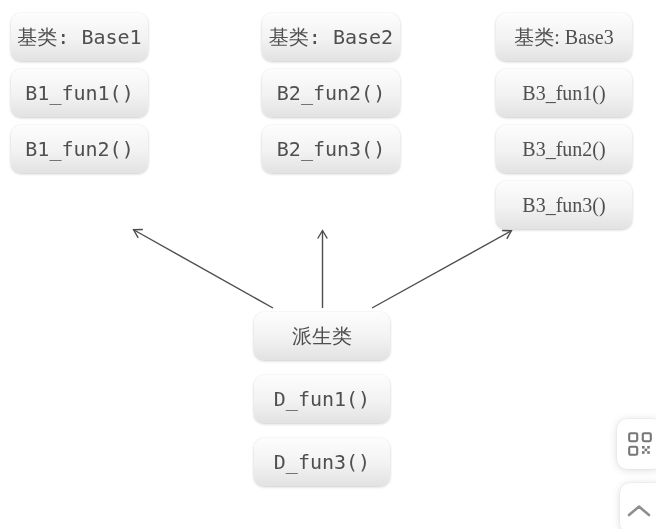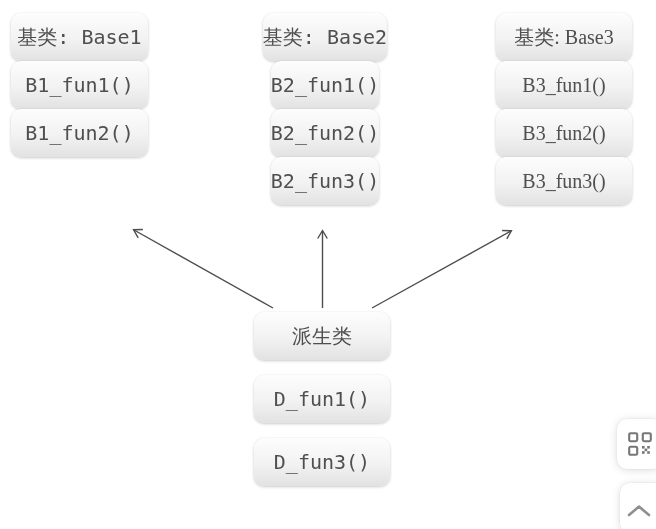--- a/index.html
+++ b/index.html
@@ -8,36 +8,36 @@
     background: #ffffff;
     overflow: hidden;
     position: relative;
     font-family: "DejaVu Sans Mono", "Liberation Mono", monospace;
   }
   .canvas { position: absolute; inset: 0; }
   .col {
     position: absolute;
     display: flex;
     flex-direction: column;
-    gap: 0;
+    gap: 8px;
   }
   .box {
     height: 48px;
     border-radius: 10px;
     background: linear-gradient(180deg, #fdfdfd 0%, #f2f2f2 55%, #e2e2e2 100%);
     box-shadow: 0 1px 3px rgba(0,0,0,0.20), 0 0 1px rgba(0,0,0,0.10);
     display: flex;
     align-items: center;
     justify-content: center;
     font-size: 20px;
     color: #4f4f4f;
     white-space: nowrap;
   }
   #col-base1 { left: 11px;  top: 13px;  width: 137px; }
-  #col-base2 { left: 256px; top: 13px;  width: 138px; align-items: center; }
+  #col-base2 { left: 262px; top: 13px;  width: 138px; }
   #col-base3 { left: 496px; top: 13px;  width: 136px; font-family: Liberation Serif, serif; }
   #col-derived { left: 254px; top: 312px; width: 136px; gap: 15px; }
   svg.arrows {
     position: absolute; left: 0; top: 0;
     width: 656px; height: 529px;
     pointer-events: none;
   }
   .fab {
     position: absolute;
     background: #ffffff;
@@ -56,21 +56,20 @@
 <div class="canvas">
 
   <div class="col" id="col-base1">
     <div class="box">基类: Base1</div>
     <div class="box">B1_fun1()</div>
     <div class="box">B1_fun2()</div>
   </div>
 
   <div class="col" id="col-base2">
     <div class="box">基类: Base2</div>
-    <div class="box">B2_fun1()</div>
     <div class="box">B2_fun2()</div>
     <div class="box">B2_fun3()</div>
   </div>
 
   <div class="col" id="col-base3">
     <div class="box">基类: Base3</div>
     <div class="box">B3_fun1()</div>
     <div class="box">B3_fun2()</div>
     <div class="box">B3_fun3()</div>
   </div>

